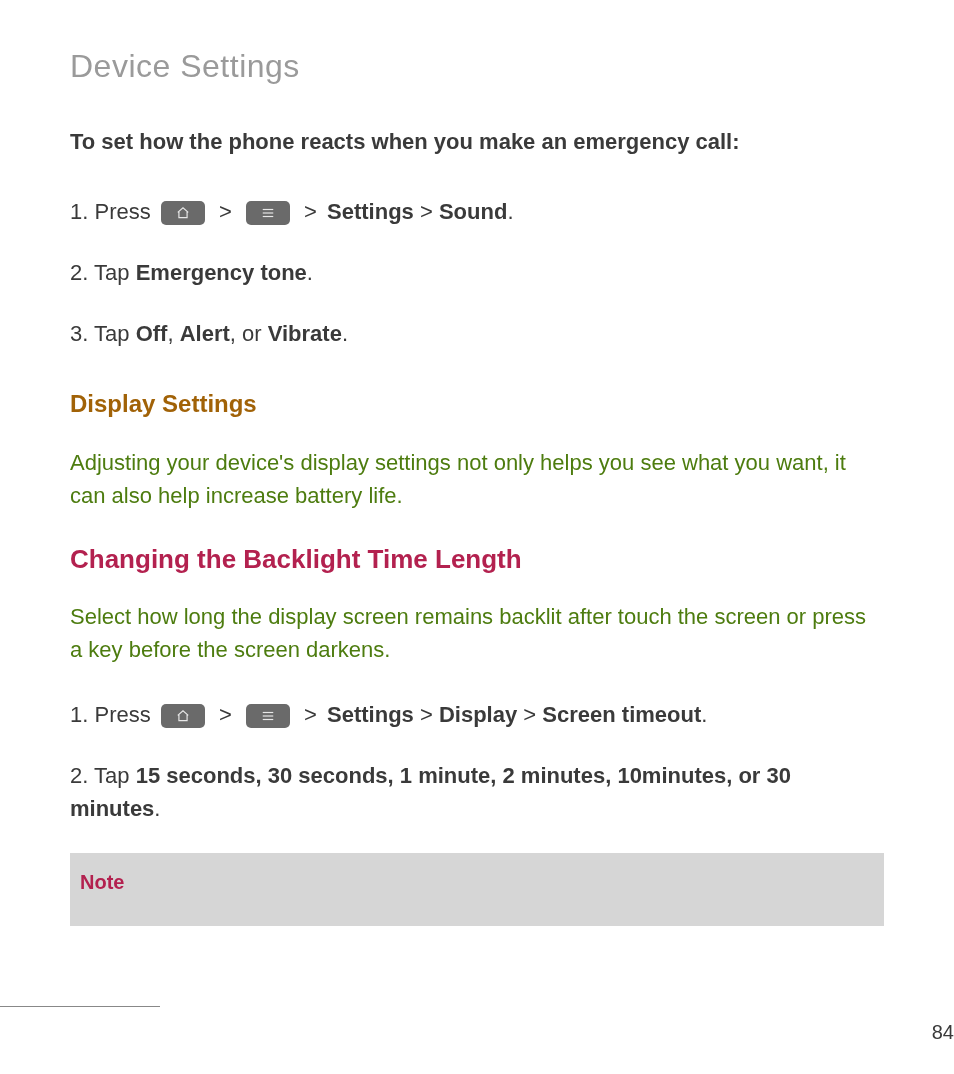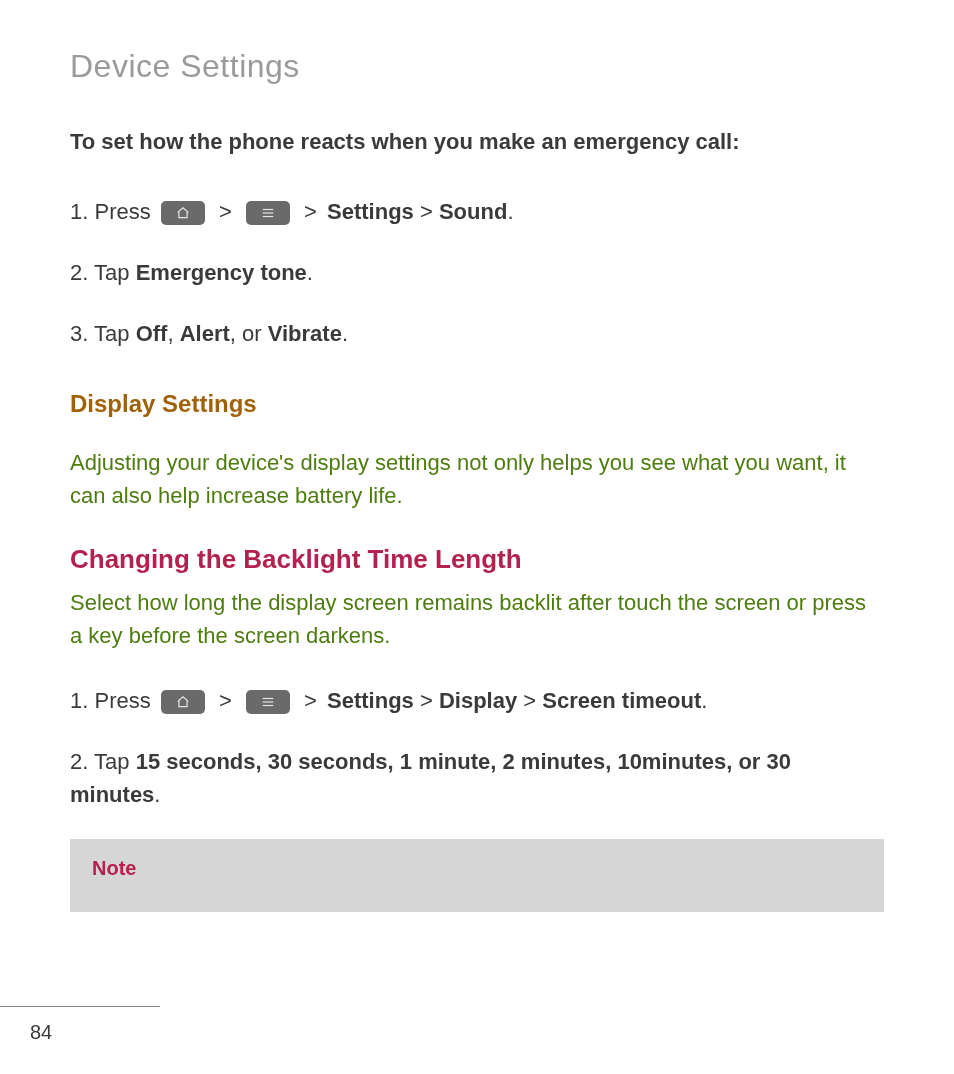--- a/index.html
+++ b/index.html
@@ -51,25 +51,25 @@
       font-weight: 400;
       color: #4d7c0f;
       line-height: 1.5;
       margin-bottom: 32px;
     }
     .subsection-heading {
       font-size: 26px;
       font-weight: 600;
       color: #b3214f;
       margin-top: 18px;
-      margin-bottom: 11px;
+      margin-bottom: 25px;
     }
     .note-box {
       background: #d6d6d6;
-      padding: 18px 22px 22px 22px;
+      padding: 18px 22px 22px 10px;
       margin-top: 20px;
     }
     .note-title {
       font-size: 20px;
       font-weight: 700;
       color: #b3214f;
       margin-bottom: 10px;
     }
     .note-body {
       font-size: 20px;
@@ -102,20 +102,21 @@
     .footer-line {
       border-top: 1px solid #888;
       width: 160px;
       margin-left: 0;
       margin-bottom: 14px;
     }
     .page-number {
       font-size: 20px;
       color: #3a3a3a;
       padding-left: 30px;
+      text-align: right;
     }
     .gt {
       display: inline-block;
       margin: 0 4px;
     }
   </style>
 </head>
 <body>
 
 <h1 class="page-title">Device Settings</h1>

